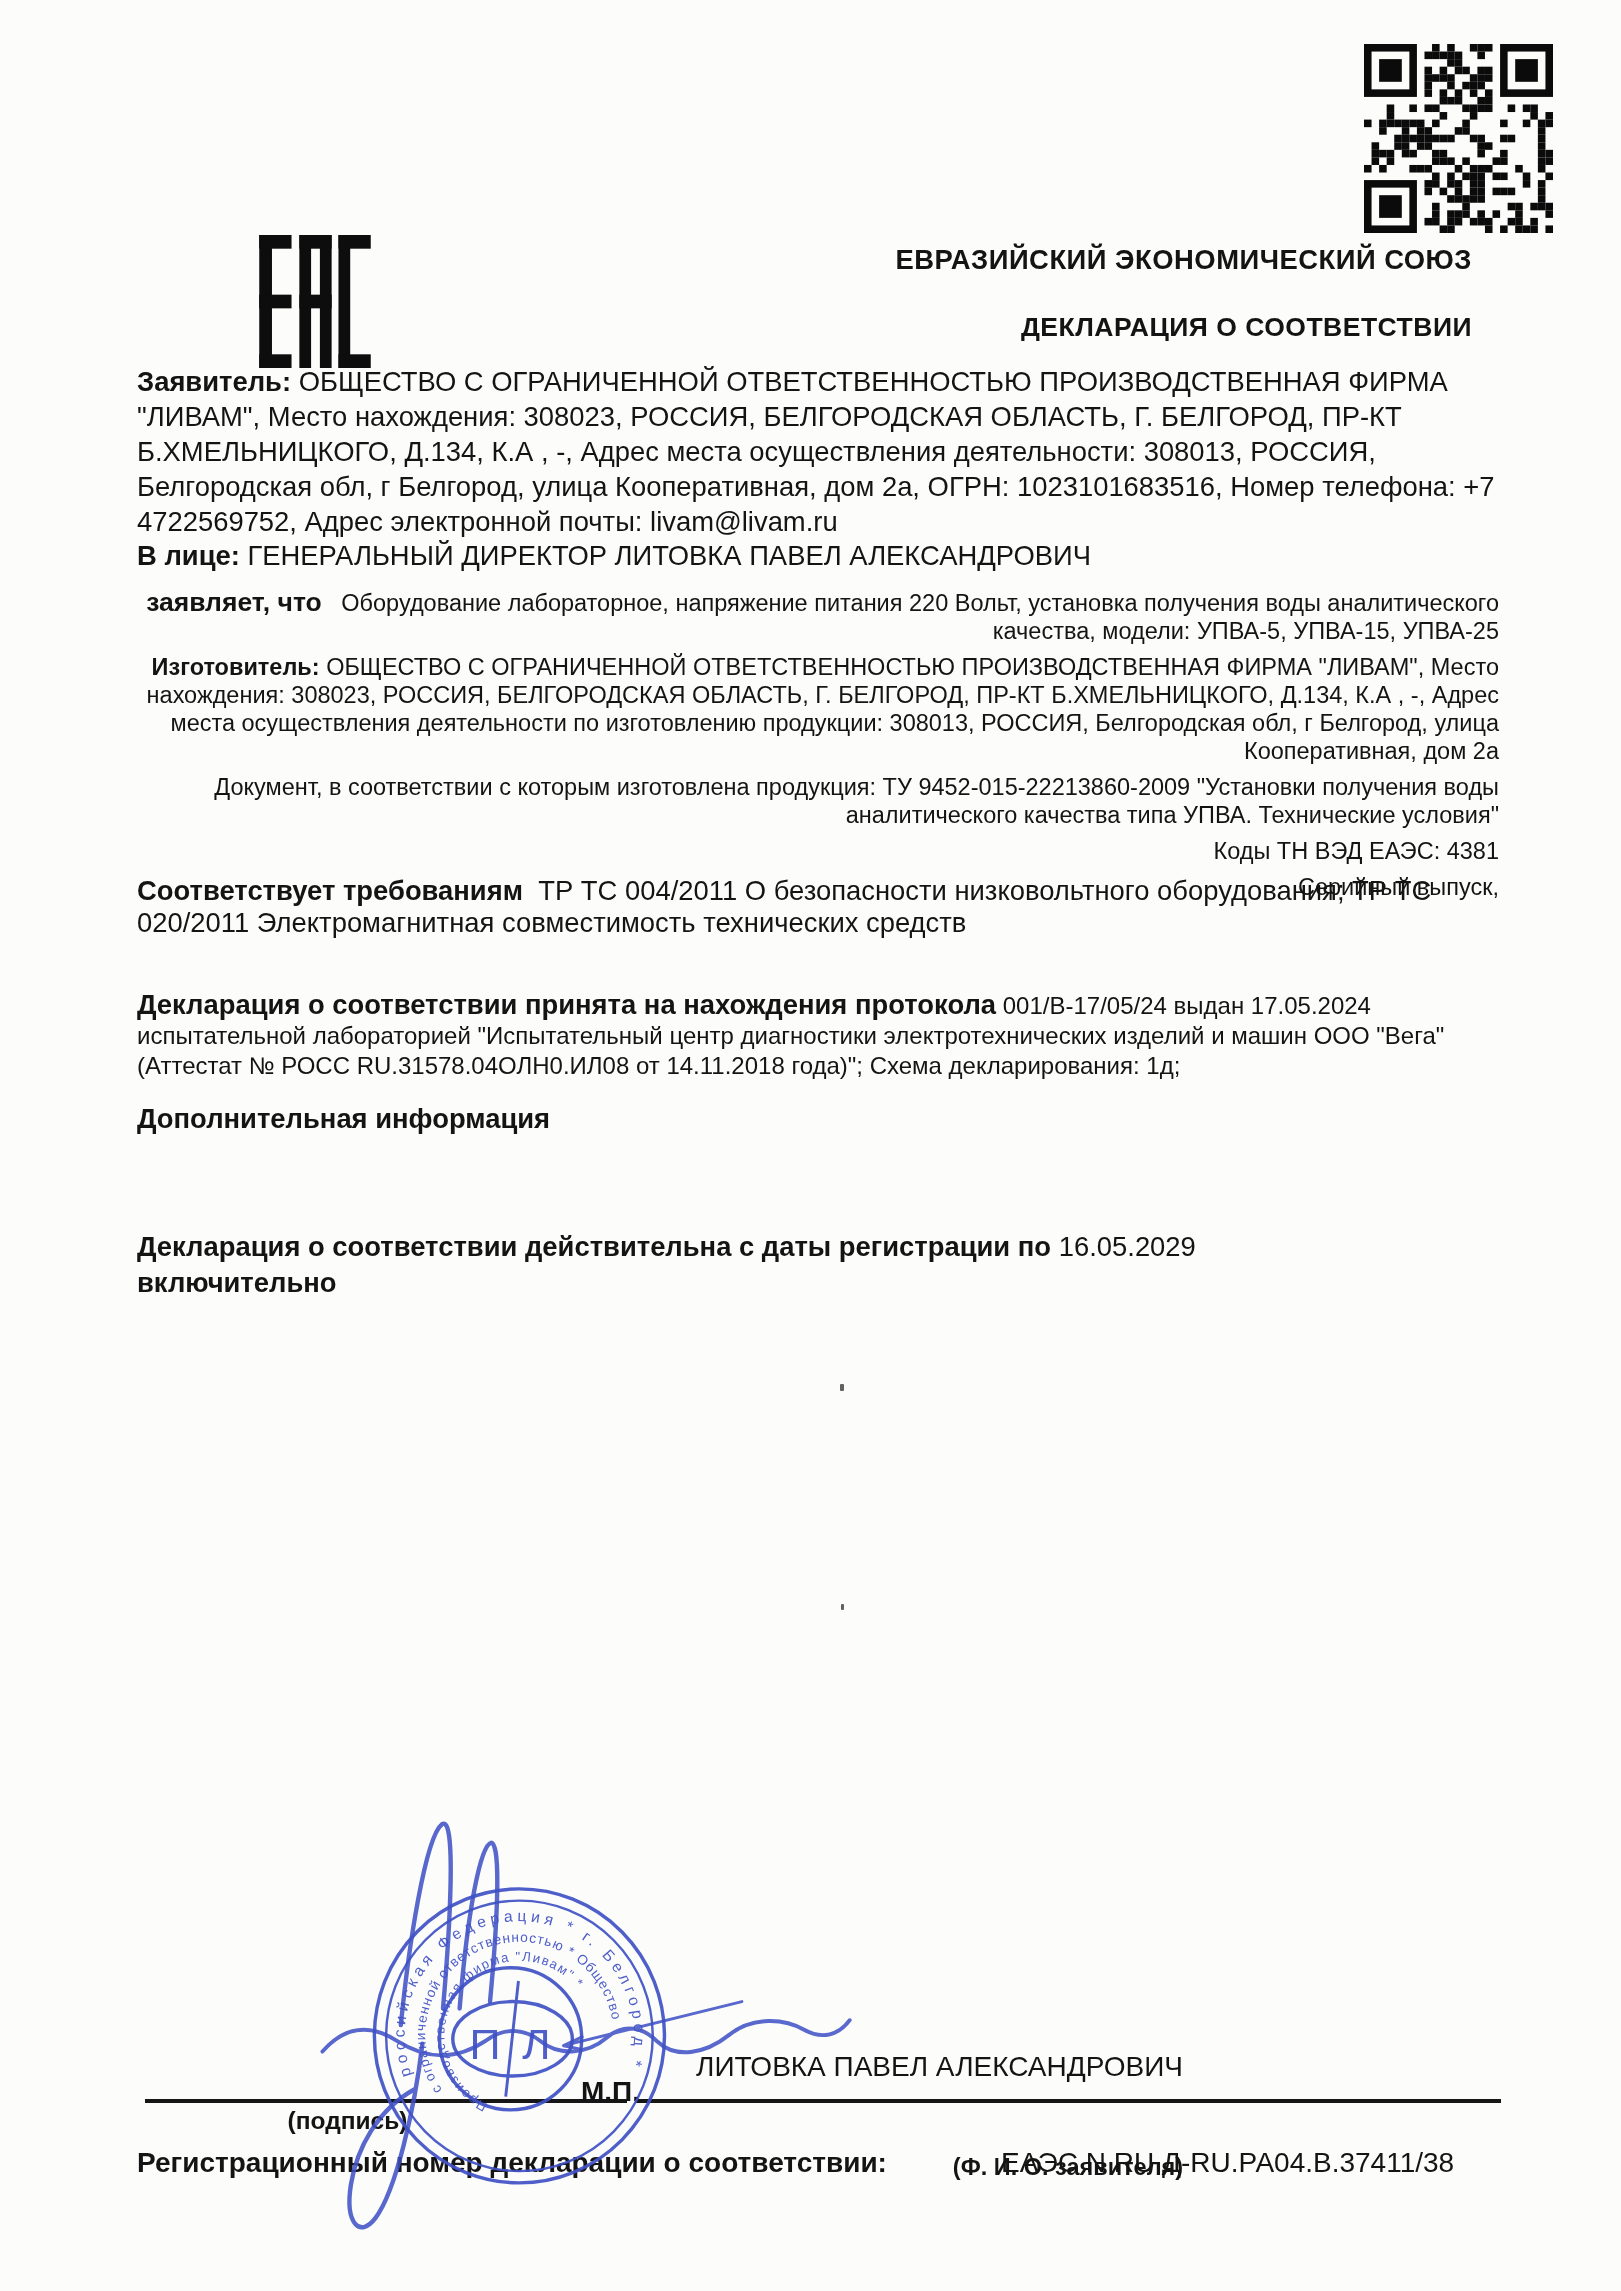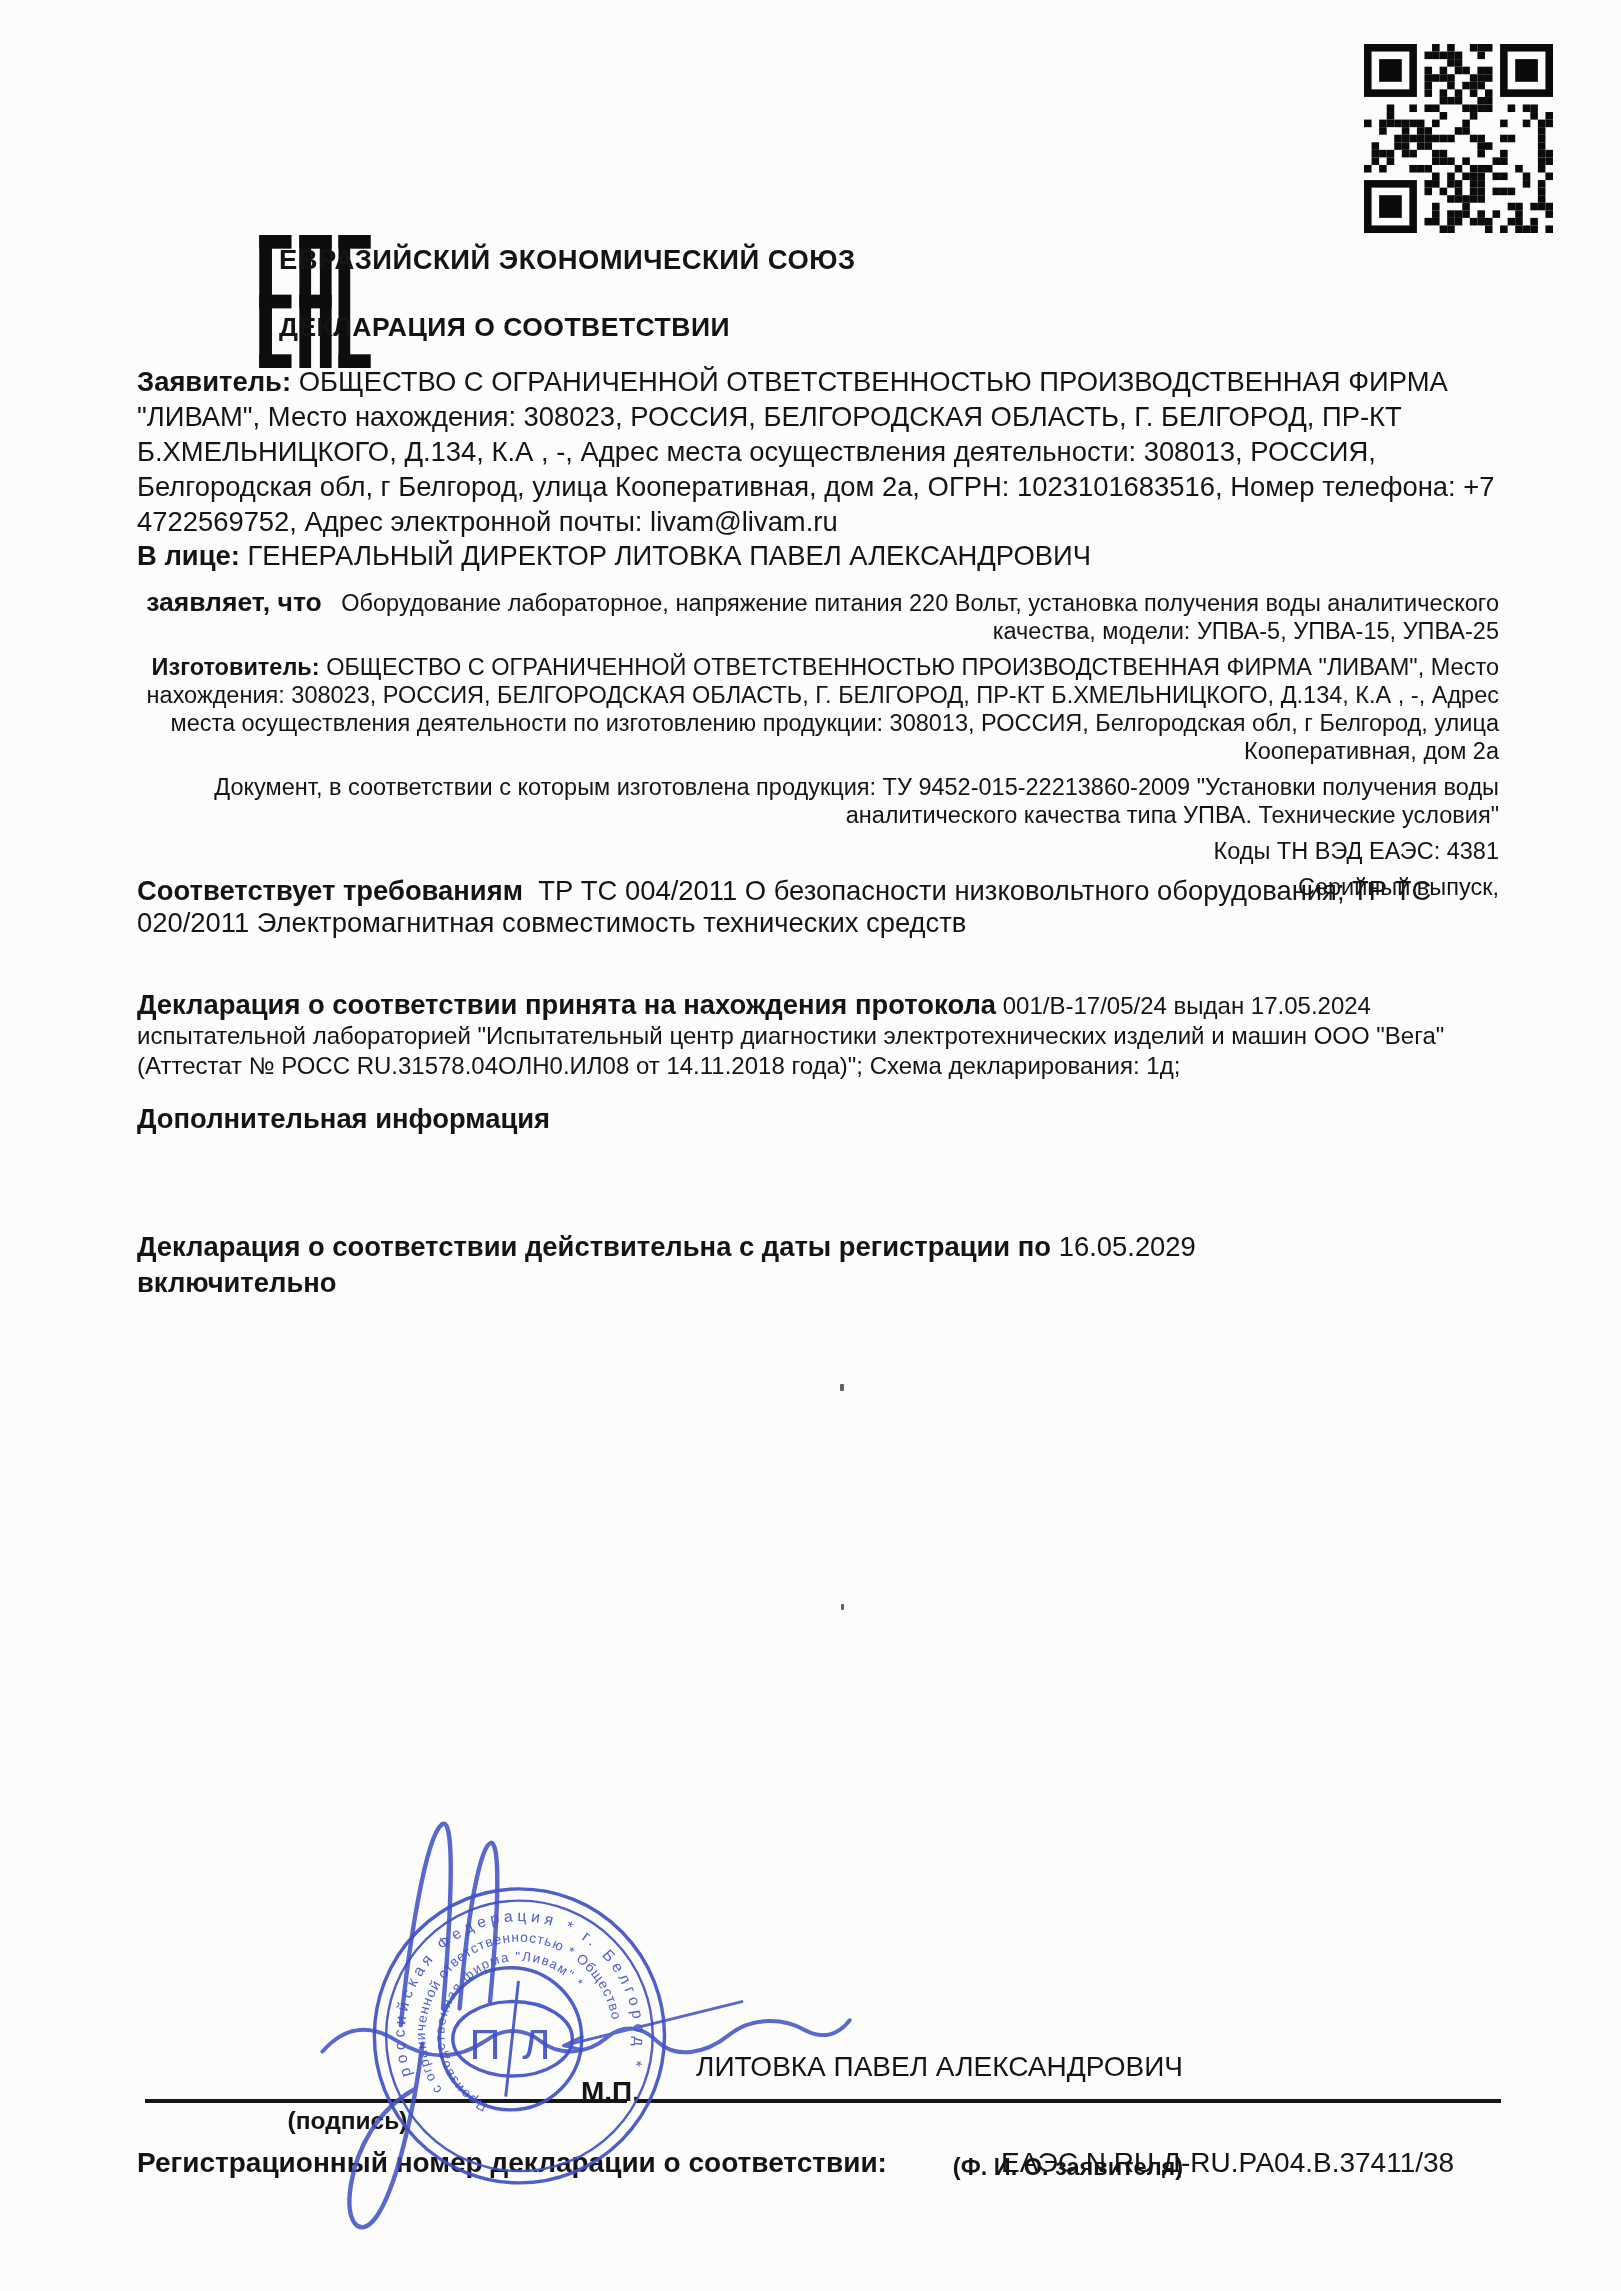--- a/index.html
+++ b/index.html
@@ -4,21 +4,21 @@
 <style>
   html,body{margin:0;padding:0;background:#e8e8e6;}
   .page{
     position:relative; width:1621px; height:2292px; margin:0 auto;
     background:#fcfcfa; overflow:hidden;
     font-family:"Liberation Sans", sans-serif; color:#141414;
   }
   .abs{position:absolute;}
   .b{font-weight:bold;}
   
-  .title-box{left:279px; width:1176px; text-align:left; letter-spacing:0.5px;}
+  .title-box{left:296px; width:1176px; text-align:right; letter-spacing:0.5px;}
   .t1{top:244px; font-size:27.4px; font-weight:bold;}
   .t2{top:312px; font-size:26.5px; font-weight:bold;}
   
   .para-lg{left:137px; width:1370px; font-size:27.4px; line-height:35px; margin:0;}
   .applicant{top:364px;}
   .person{top:538px;}
   
   .small-block{left:137px; top:580px; width:1370px; font-size:23.5px; line-height:28px;}
   .small-block p{margin:8px;text-align:right;}
   .lbl-lg{font-size:26.5px; line-height:28px; font-weight:bold;}

